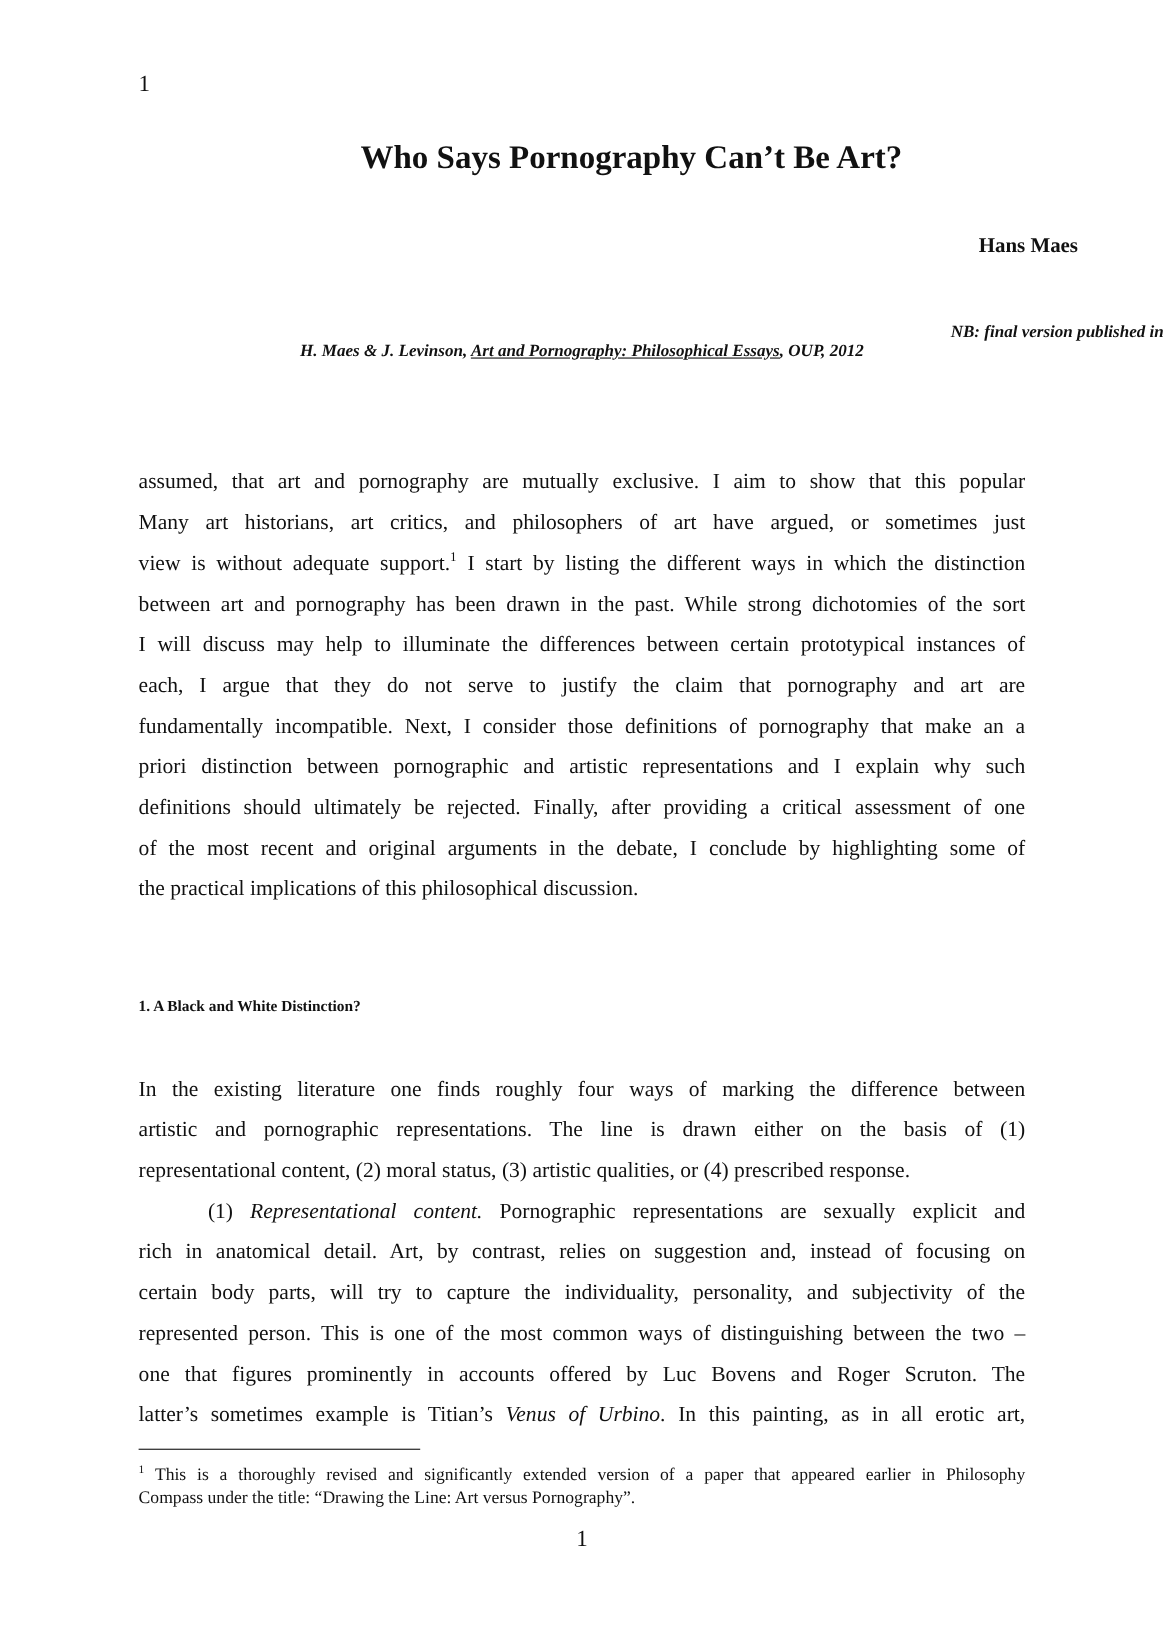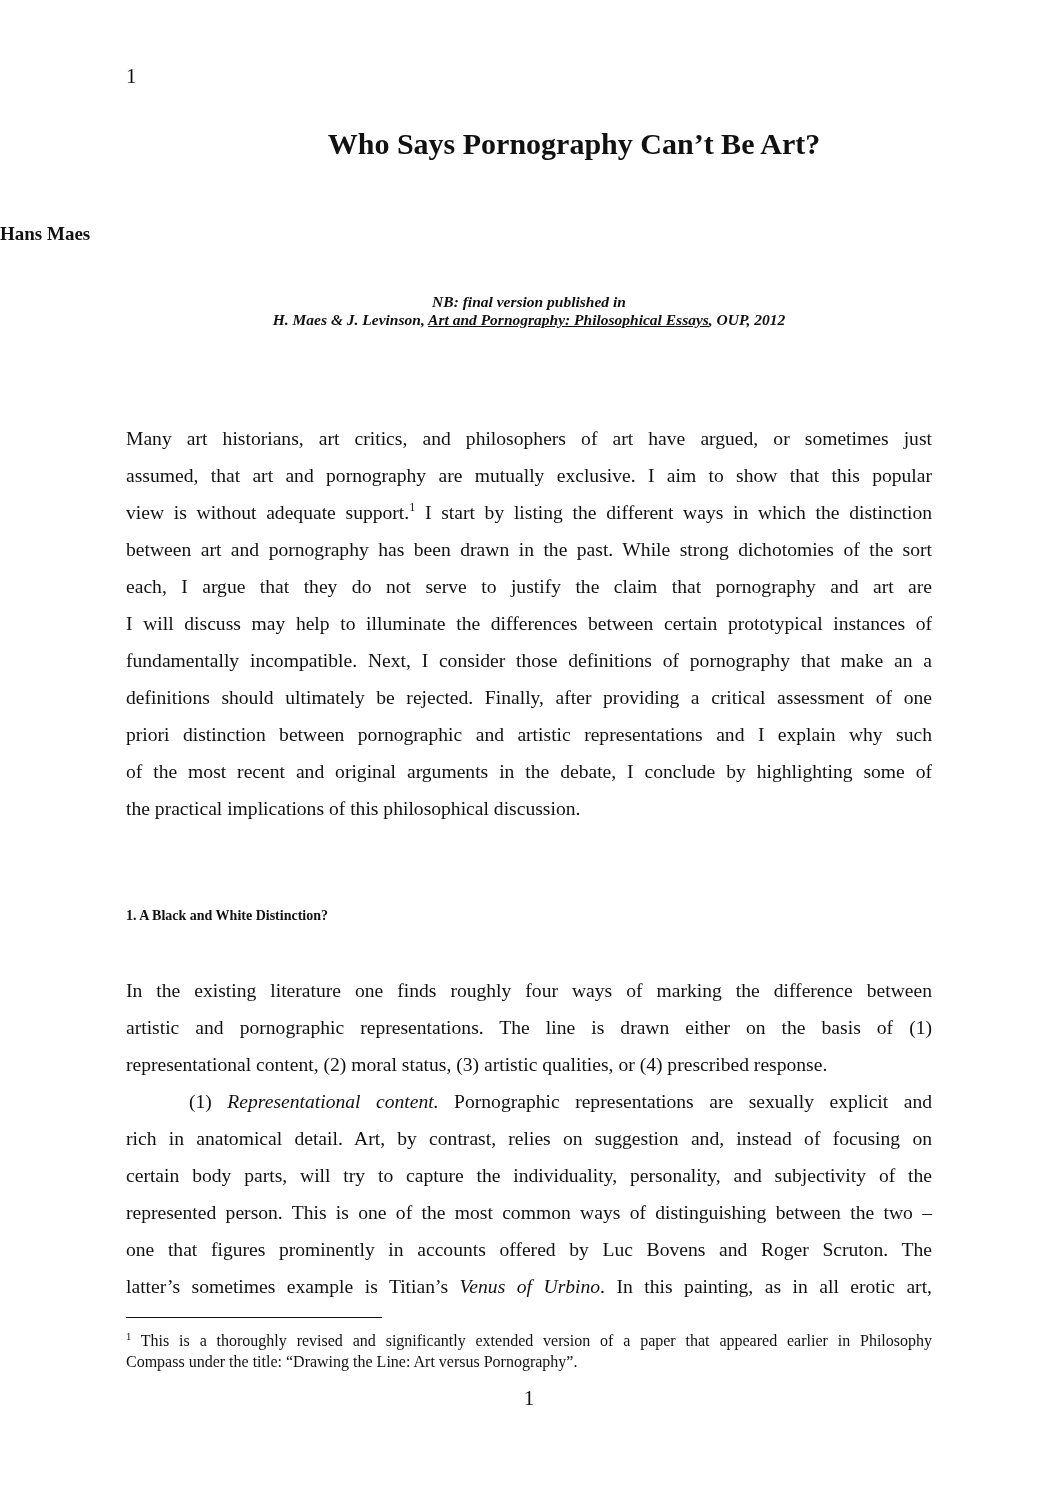--- a/index.html
+++ b/index.html
@@ -23,29 +23,29 @@
     }
     #title {
       left: 0; width: 1058px; top: 126px;
       text-align: center;
       font-size: 30px;
       font-weight: bold;
       line-height: 36px;
       padding-left: 45px;
     }
     #author {
-      left: 0; width: 980px; top: 222px;
-      text-align: left;
+      left: 0; width: 980px; top: 212px;
+      text-align: right;
       font-size: 19px;
       font-weight: bold;
       line-height: 24px;
     }
     #nb-line {
       left: 0; width: 1058px; top: 292px;
-      text-align: center;
+      text-align: right;
       font-size: 15.5px;
       font-weight: bold;
       font-style: italic;
       line-height: 20px;
     }
     #citation-line {
       left: 0; width: 1058px; top: 310px;
       text-align: center;
       font-size: 15.5px;
       font-weight: bold;
@@ -125,29 +125,29 @@
 
 <div id="author" class="abs">Hans Maes</div>
 
 <div id="nb-line" class="abs">NB: final version published in</div>
 
 <div id="citation-line" class="abs">
   <span>H. Maes &amp; J. Levinson, </span><span class="u">Art and Pornography: Philosophical Essays</span><span>, OUP, 2012</span>
 </div>
 
 <div id="abstract" class="abs para">
+  <span class="line">assumed, that art and pornography are mutually exclusive. I aim to show that this popular</span>
   <span class="line">Many art historians, art critics, and philosophers of art have argued, or sometimes just</span>
-  <span class="line">assumed, that art and pornography are mutually exclusive. I aim to show that this popular</span>
   <span class="line"><span>view is without adequate support.</span><sup class="fn">1</sup><span> I start by listing the different ways in which the distinction</span></span>
   <span class="line">between art and pornography has been drawn in the past. While strong dichotomies of the sort</span>
+  <span class="line">I will discuss may help to illuminate the differences between certain prototypical instances of</span>
   <span class="line">each, I argue that they do not serve to justify the claim that pornography and art are</span>
-  <span class="line">I will discuss may help to illuminate the differences between certain prototypical instances of</span>
   <span class="line">fundamentally incompatible. Next, I consider those definitions of pornography that make an a</span>
+  <span class="line">priori distinction between pornographic and artistic representations and I explain why such</span>
   <span class="line">definitions should ultimately be rejected. Finally, after providing a critical assessment of one</span>
-  <span class="line">priori distinction between pornographic and artistic representations and I explain why such</span>
   <span class="line">of the most recent and original arguments in the debate, I conclude by highlighting some of</span>
   <span class="line last">the practical implications of this philosophical discussion.</span>
 </div>
 
 <h2 id="section-heading" class="abs" style="margin:0">1. A Black and White Distinction?</h2>
 
 <div id="section-body" class="abs para">
   <span class="line">In the existing literature one finds roughly four ways of marking the difference between</span>
   <span class="line">artistic and pornographic representations. The line is drawn either on the basis of (1)</span>
   <span class="line last">representational content, (2) moral status, (3) artistic qualities, or (4) prescribed response.</span>

